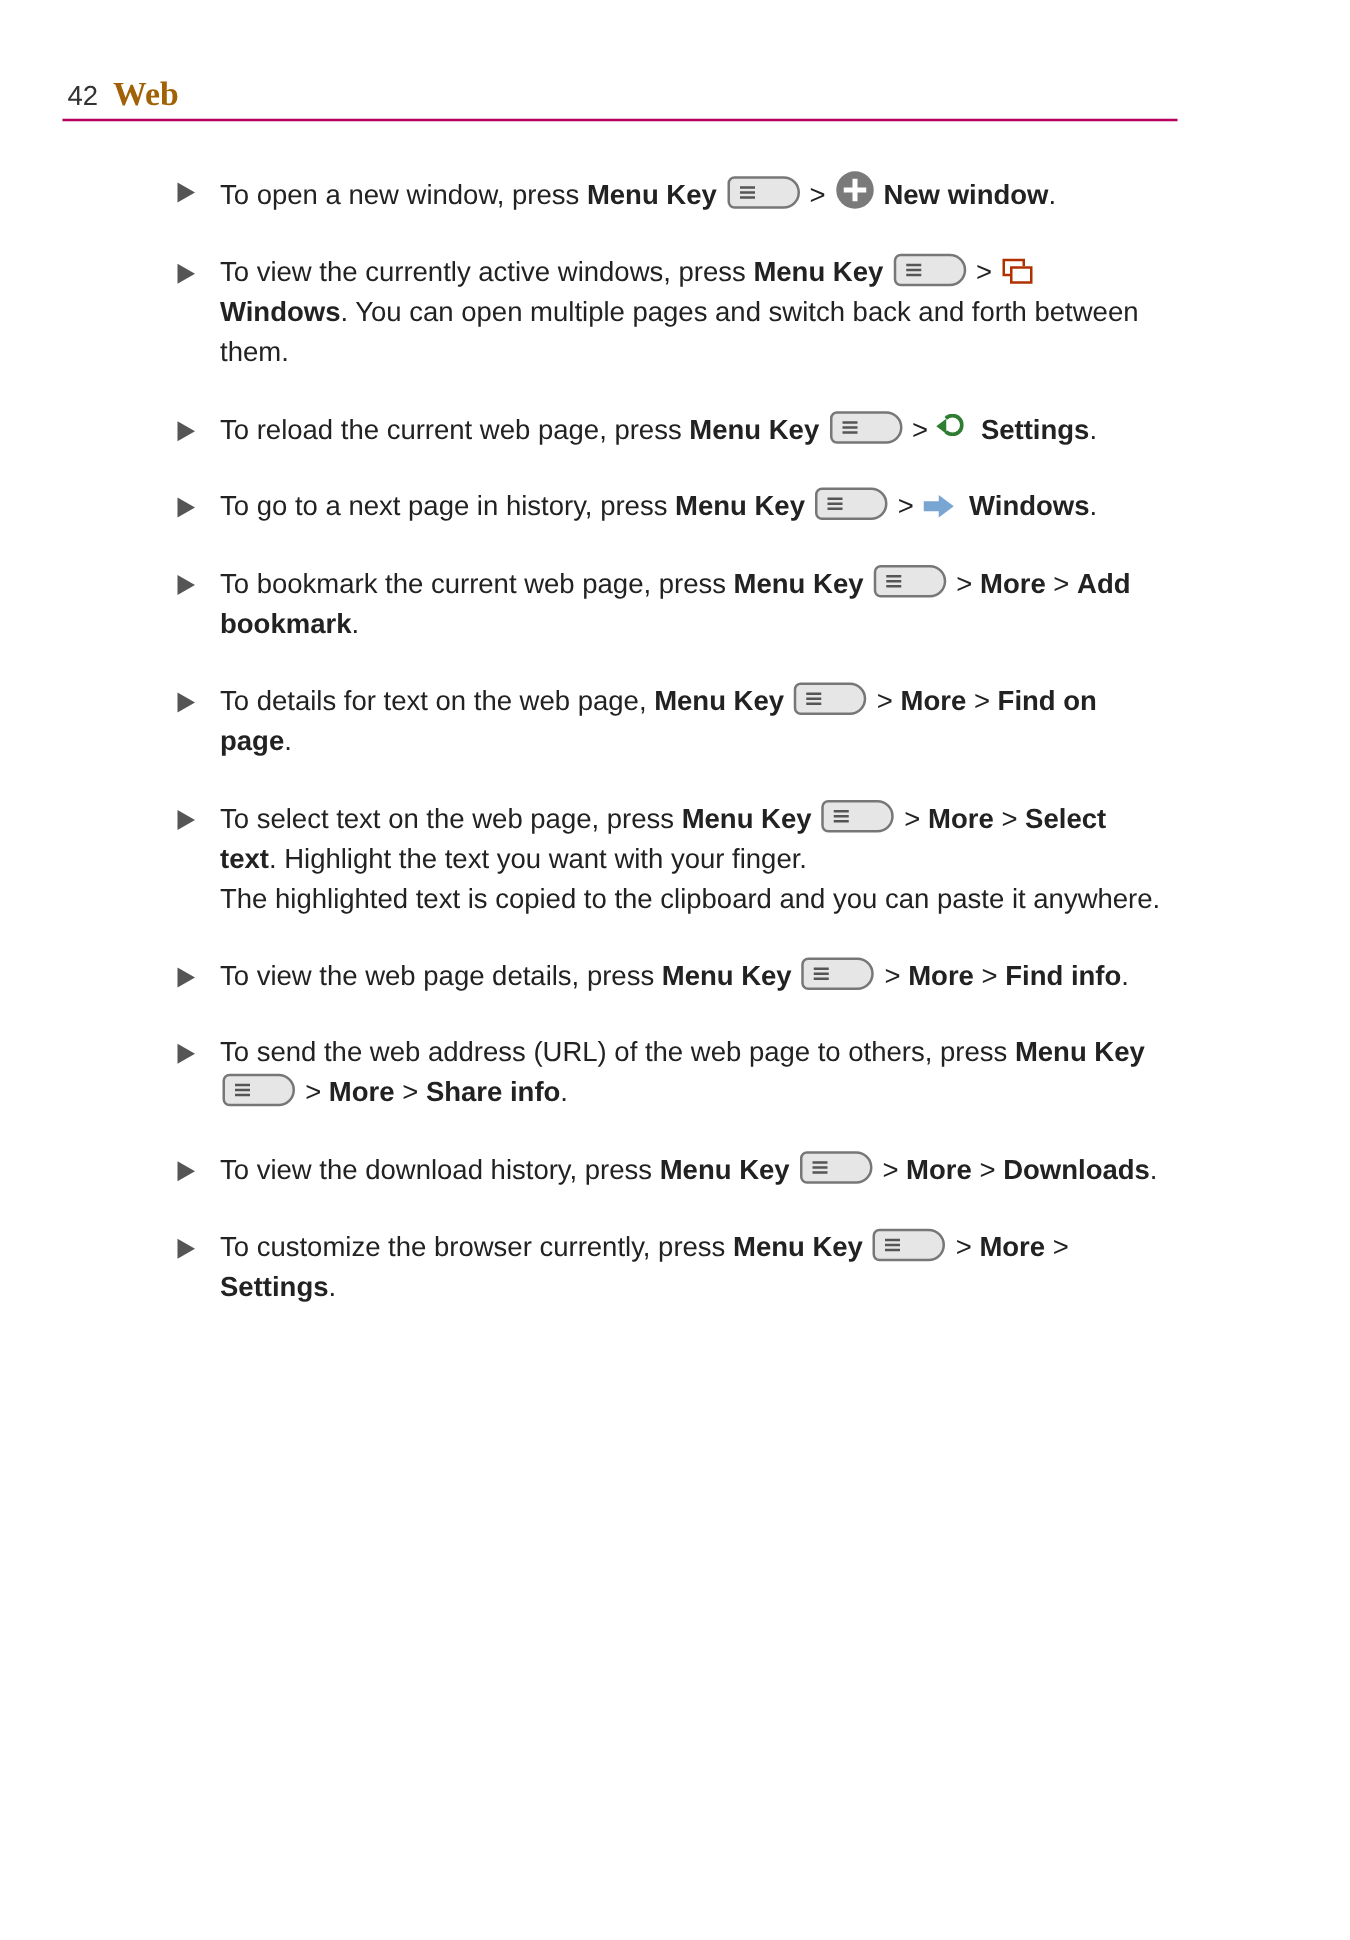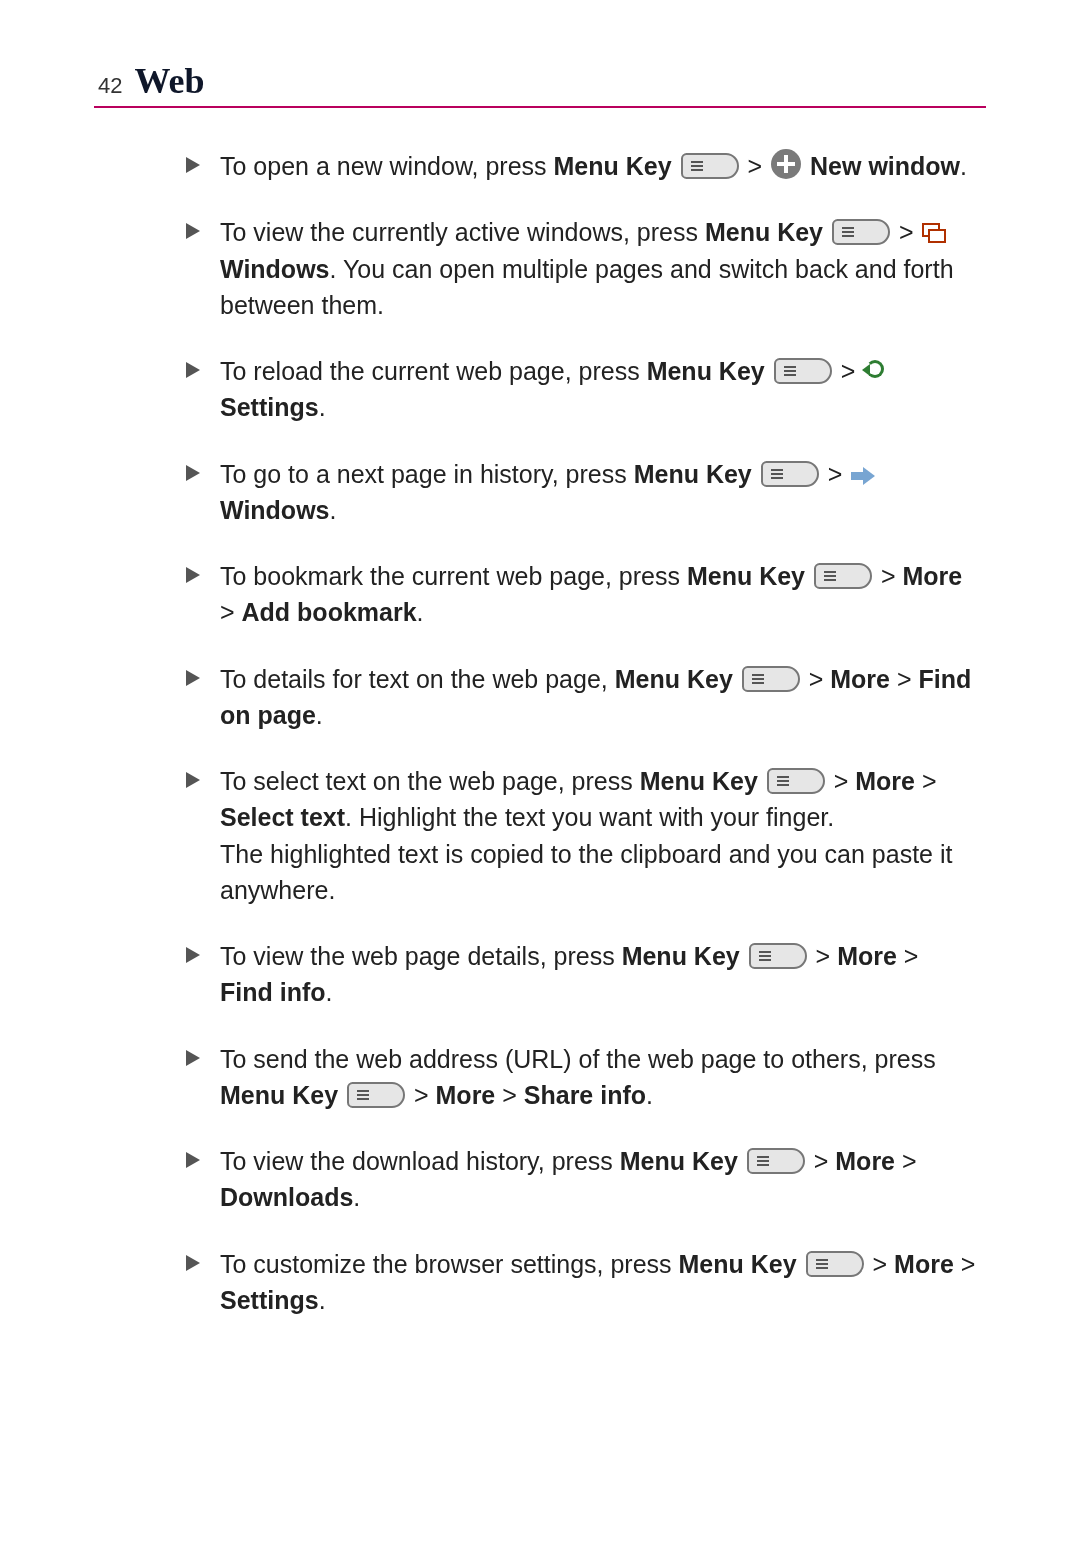--- a/index.html
+++ b/index.html
@@ -8,51 +8,50 @@
     background: #fff;
     font-family: Arial, Helvetica, sans-serif;
     color: #222;
   }
   .page {
     width: 972px;
     height: 1552px;
     position: relative;
     box-sizing: border-box;
     padding: 60px 30px 50px 50px;
-    margin-left: 44px;
   }
   .header {
     display: flex;
     align-items: baseline;
     border-bottom: 2px solid #b9005d;
     padding-bottom: 4px;
     margin-bottom: 40px;
     padding-left: 4px;
   }
   .page-number {
     font-size: 22px;
     color: #333;
     margin-right: 12px;
   }
   .section-title {
     font-family: Georgia, 'Times New Roman', serif;
-    font-size: 36px;
+    font-size: 27px;
     font-weight: bold;
-    color: #0f172a;
+    color: #a16207;
   }
   ul.bullets {
     list-style: none;
     margin: 0;
     padding: 0 10px 0 90px;
   }
   ul.bullets > li {
     position: relative;
     padding-left: 36px;
     margin-bottom: 30px;
-    font-size: 25px;
+    font-size: 22px;
     line-height: 1.45;
     color: #222;
   }
   ul.bullets > li::before {
     content: "";
     position: absolute;
     left: 2px;
     top: 9px;
     width: 0;
     height: 0;
@@ -268,21 +267,21 @@
       <span>To view the download history, press </span>
       <strong>Menu Key</strong>
       <span class="icon menu-key"></span>
       &gt;
       <strong>More</strong>
       &gt;
       <strong>Downloads</strong><span>.</span>
     </li>
 
     <li>
-      <span>To customize the browser settings, press </span>
+      <span>To customize the browser currently, press </span>
       <strong>Menu Key</strong>
       <span class="icon menu-key"></span>
       &gt;
       <strong>More</strong>
       &gt;
       <strong>Settings</strong><span>.</span>
     </li>
 
   </ul>
 </div>

